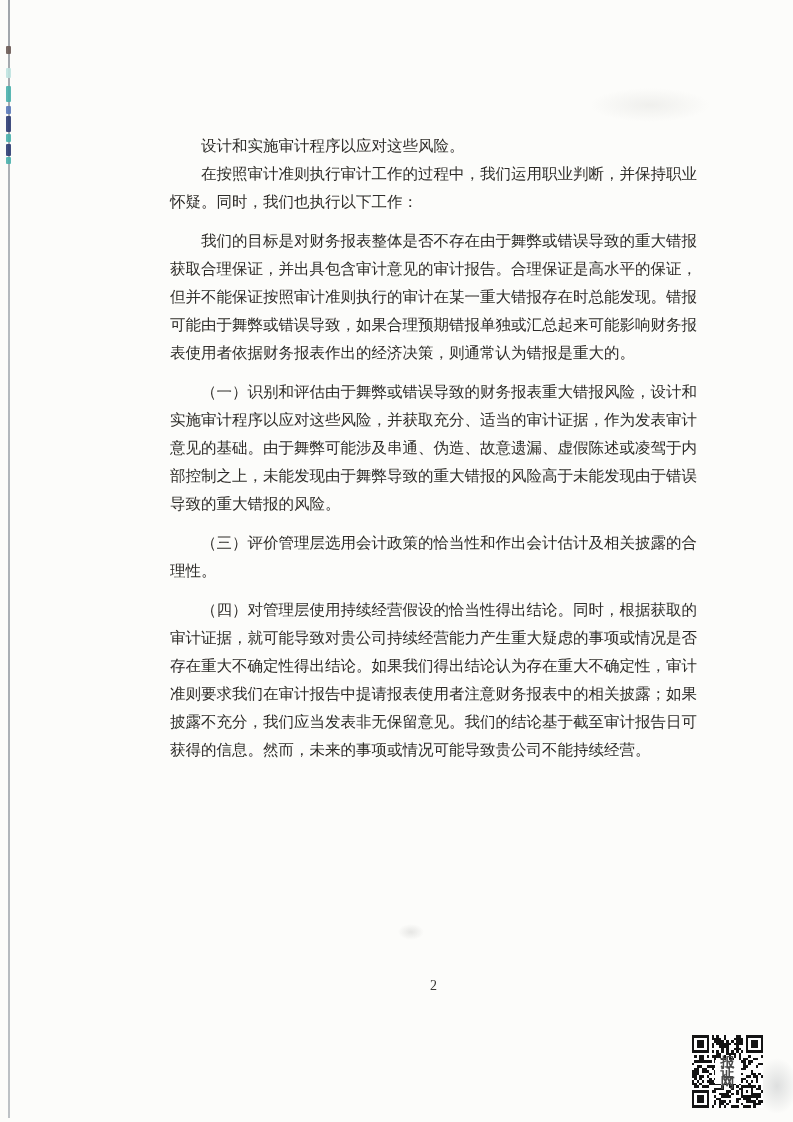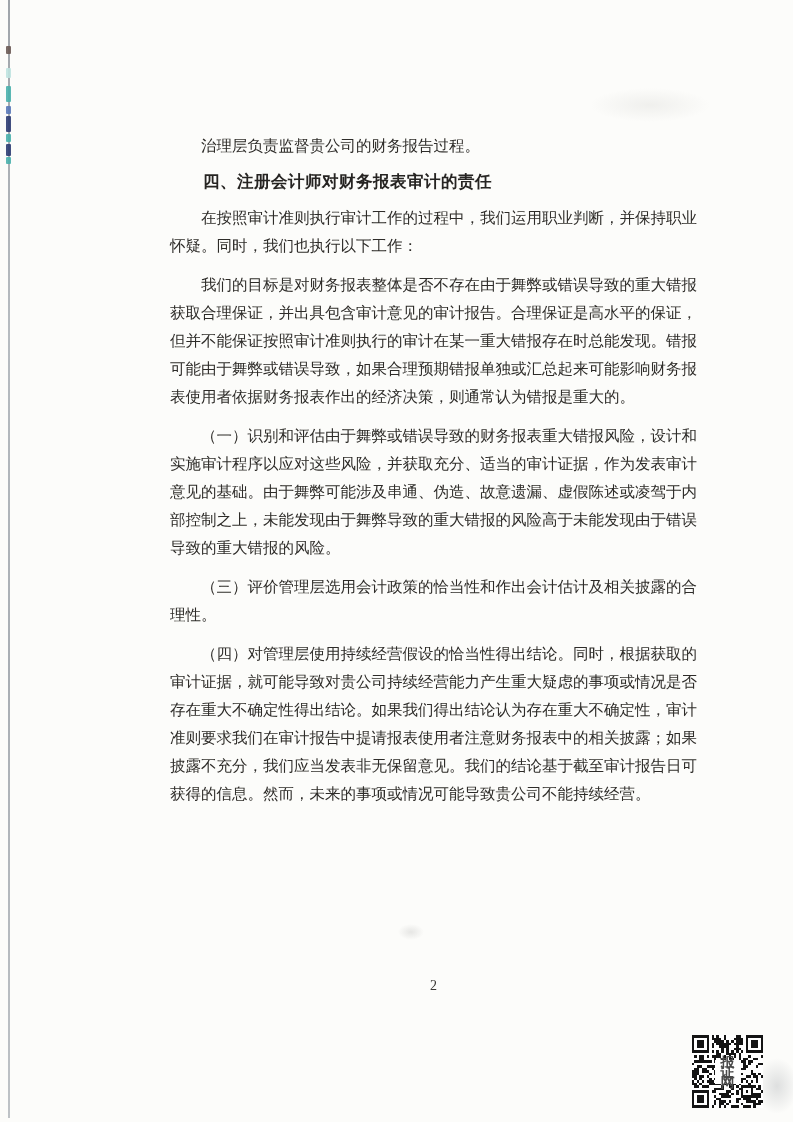--- a/index.html
+++ b/index.html
@@ -79,22 +79,21 @@
   <span class="edge-mark m5"></span>
   <span class="edge-mark m6"></span>
   <span class="edge-mark m7"></span>
   <span class="edge-mark m8"></span>
 
   <div class="smudge s1"></div>
   <div class="smudge s2"></div>
   <div class="smudge s3"></div>
 
   <div class="content">
-    <p>治理层负责监督贵公司的财务报告过程。</p>
-    <h2>四、注册会计师对财务报表审计的责任</h2>
+    <p>设计和实施审计程序以应对这些风险。</p>
     <p>在按照审计准则执行审计工作的过程中，我们运用职业判断，并保持职业怀疑。同时，我们也执行以下工作：</p>
     <p>我们的目标是对财务报表整体是否不存在由于舞弊或错误导致的重大错报获取合理保证，并出具包含审计意见的审计报告。合理保证是高水平的保证，但并不能保证按照审计准则执行的审计在某一重大错报存在时总能发现。错报可能由于舞弊或错误导致，如果合理预期错报单独或汇总起来可能影响财务报表使用者依据财务报表作出的经济决策，则通常认为错报是重大的。</p>
     <p>（一）识别和评估由于舞弊或错误导致的财务报表重大错报风险，设计和实施审计程序以应对这些风险，并获取充分、适当的审计证据，作为发表审计意见的基础。由于舞弊可能涉及串通、伪造、故意遗漏、虚假陈述或凌驾于内部控制之上，未能发现由于舞弊导致的重大错报的风险高于未能发现由于错误导致的重大错报的风险。</p>
     <p>（三）评价管理层选用会计政策的恰当性和作出会计估计及相关披露的合理性。</p>
     <p>（四）对管理层使用持续经营假设的恰当性得出结论。同时，根据获取的审计证据，就可能导致对贵公司持续经营能力产生重大疑虑的事项或情况是否存在重大不确定性得出结论。如果我们得出结论认为存在重大不确定性，审计准则要求我们在审计报告中提请报表使用者注意财务报表中的相关披露；如果披露不充分，我们应当发表非无保留意见。我们的结论基于截至审计报告日可获得的信息。然而，未来的事项或情况可能导致贵公司不能持续经营。</p>
   </div>
 
   <div class="page-number">2</div>
 
   <div class="qr">

